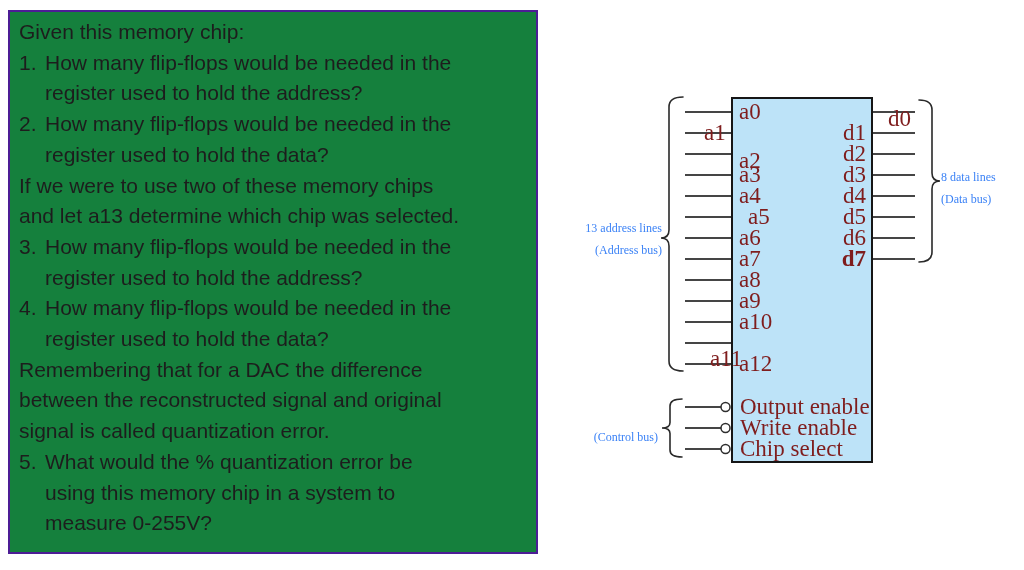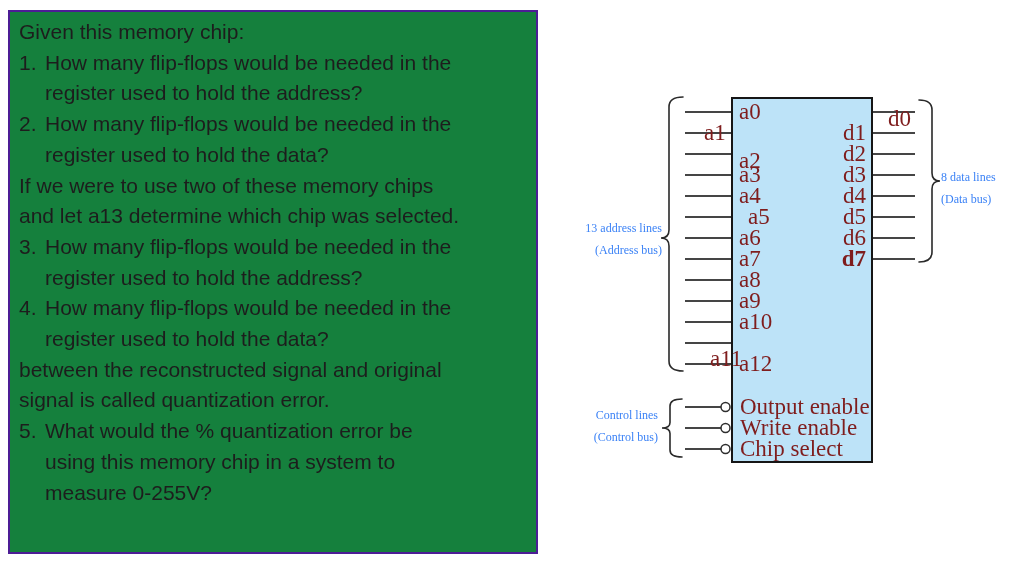--- a/index.html
+++ b/index.html
@@ -51,20 +51,21 @@
         <div class="qline"><span class="qmarker">1.</span><span>How many flip-flops would be needed in the</span></div>
         <div class="qline qindent"><span>register used to hold the address?</span></div>
         <div class="qline"><span class="qmarker">2.</span><span>How many flip-flops would be needed in the</span></div>
         <div class="qline qindent"><span>register used to hold the data?</span></div>
         <div class="qline"><span>If we were to use two of these memory chips</span></div>
         <div class="qline"><span>and let a13 determine which chip was selected.</span></div>
         <div class="qline"><span class="qmarker">3.</span><span>How many flip-flops would be needed in the</span></div>
         <div class="qline qindent"><span>register used to hold the address?</span></div>
         <div class="qline"><span class="qmarker">4.</span><span>How many flip-flops would be needed in the</span></div>
         <div class="qline qindent"><span>register used to hold the data?</span></div>
+        <div class="qline"><span>Remembering that for a DAC the difference</span></div>
         <div class="qline"><span>between the reconstructed signal and original</span></div>
         <div class="qline"><span>signal is called quantization error.</span></div>
         <div class="qline"><span class="qmarker">5.</span><span>What would the % quantization error be</span></div>
         <div class="qline qindent"><span>using this memory chip in a system to</span></div>
         <div class="qline qindent"><span>measure 0-255V?</span></div>
       </div>
   </div>
 
   <div class="diagram">
     <div class="chip-body" id="chip-body" style="background: rgb(189, 227, 248);"></div>
@@ -126,16 +127,15 @@
         <div class="pin-label" style="left: 740px; top: 417px;">Write enable</div>
         <div class="pin-label" style="left: 740px; top: 438px; text-align: right;">Chip select</div>
       </div>
 
     <div class="bus-label right" style="left:520px;width:142px;top:217px;">13 address lines</div>
     <div class="bus-label right" style="left:520px;width:142px;top:239px;text-align:right;">(Address bus)</div>
 
     <div class="bus-label" style="left:941px;top:166px;">8 data lines</div>
     <div class="bus-label" style="left:941px;top:188px;">(Data bus)</div>
 
-    <div class="bus-label right" style="left:520px;width:138px;top:404px;">Control lines</div>
     <div class="bus-label right" style="left:520px;width:138px;top:426px;">(Control bus)</div>
   </div>
 </div>
 
 </body></html>

